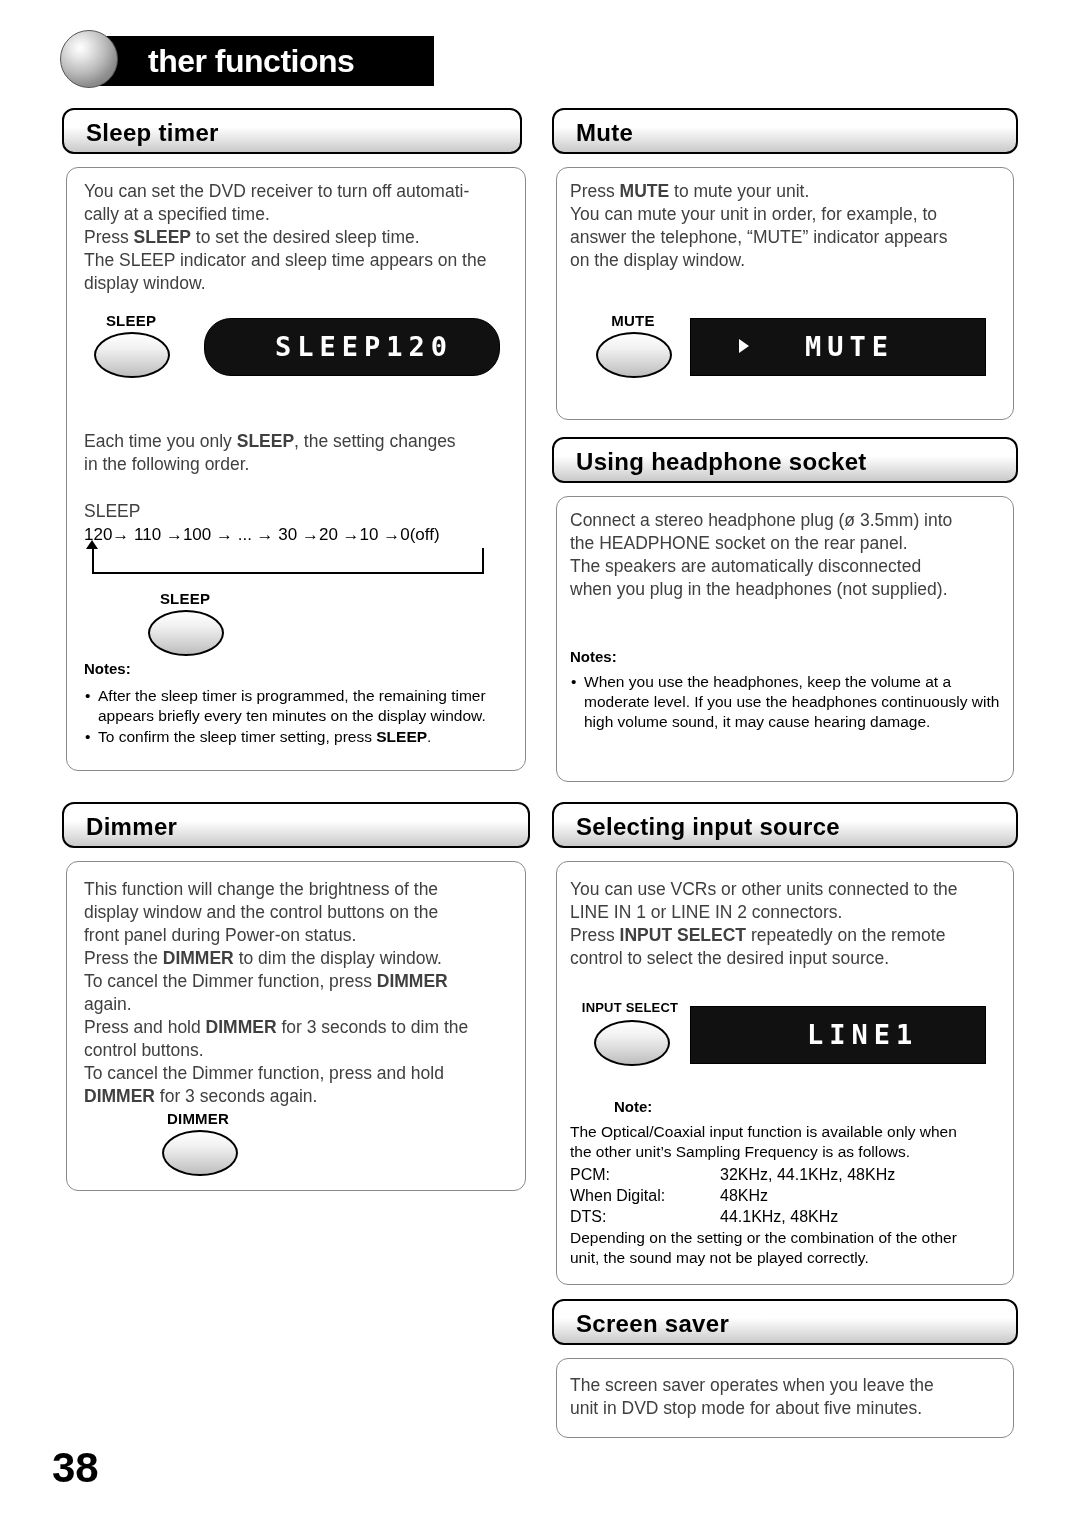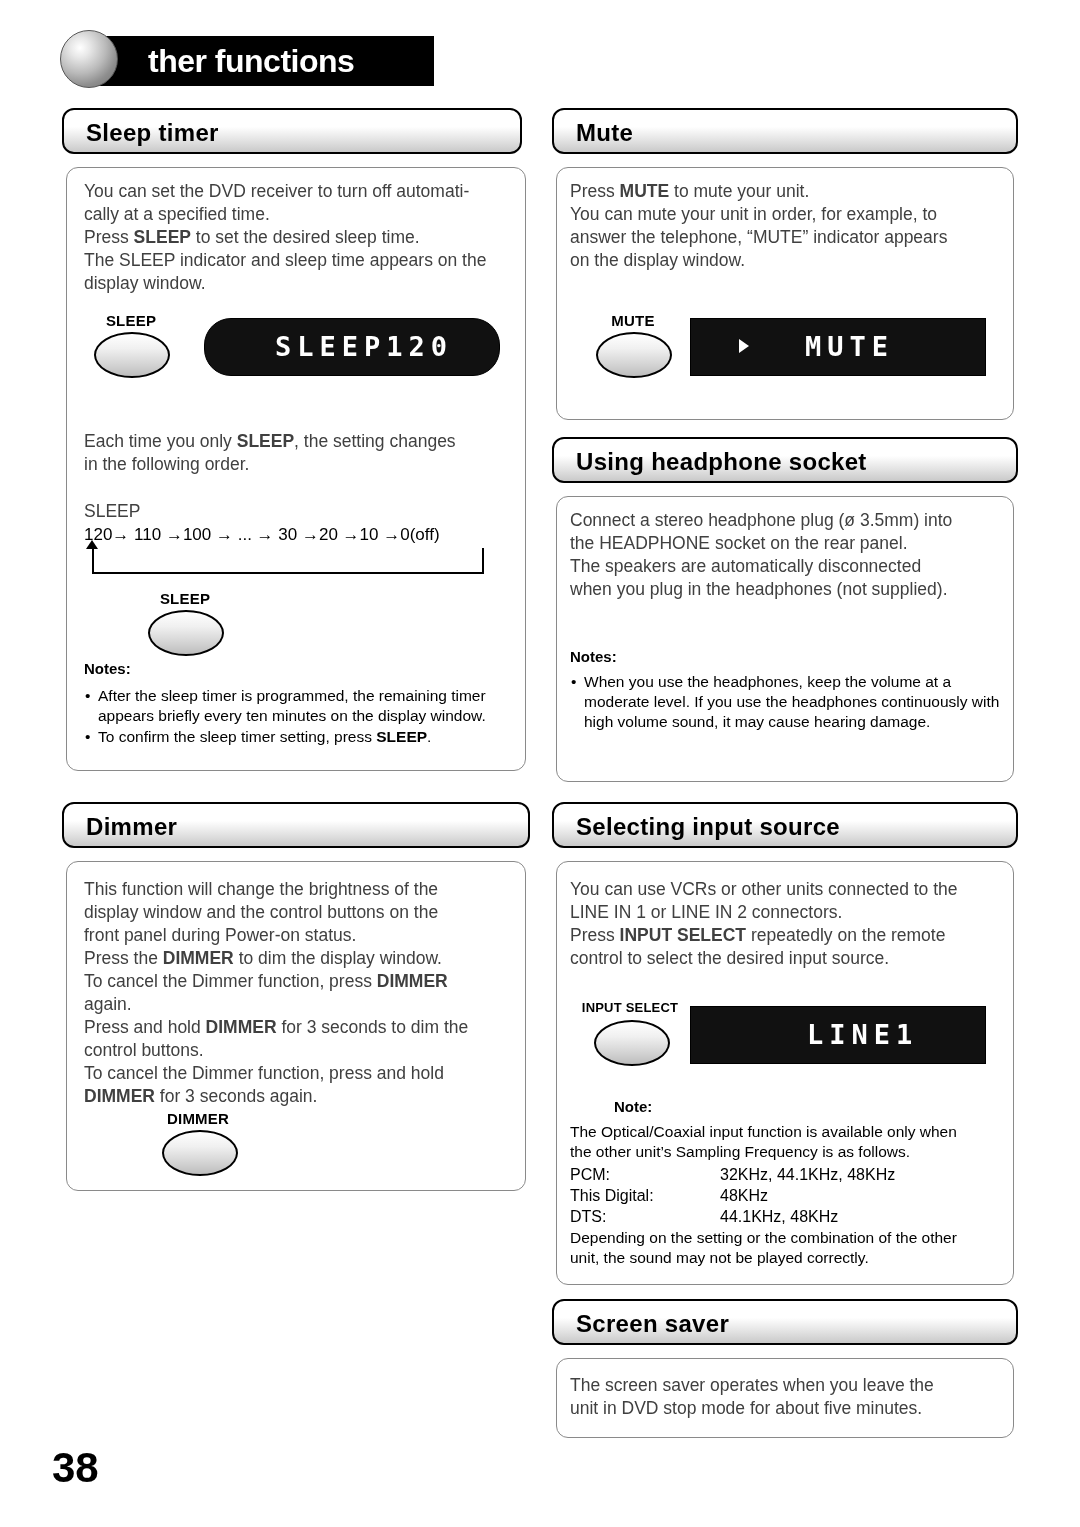--- a/index.html
+++ b/index.html
@@ -362,21 +362,21 @@
     <div class="lcd-text" style="left:116px; top:12px; font-size:27px;">LINE1</div>
   </div>
 
   <div class="notes-label" style="left:570px; top:1098px;margin-left:44px;">Note:</div>
   <div class="notes" style="left:570px; top:1122px; width:440px;">
     <div>The Optical/Coaxial input function is available only when</div>
     <div>the other unit’s Sampling Frequency is as follows.</div>
   </div>
   <div class="rowtbl" style="left:570px; top:1164px; width:440px;">
     <span class="r"><span class="c1">PCM:</span><span>32KHz, 44.1KHz, 48KHz</span></span>
-    <span class="r"><span class="c1">This Digital:</span><span>48KHz</span></span>
+    <span class="r"><span class="c1">When Digital:</span><span>48KHz</span></span>
     <span class="r"><span class="c1">DTS:</span><span>44.1KHz, 48KHz</span></span>
   </div>
   <div class="notes" style="left:570px; top:1228px; width:440px;">
     <div>Depending on the setting or the combination of the other</div>
     <div>unit, the sound may not be played correctly.</div>
   </div>
 
   <div class="sec-head" style="left:552px; top:1299px; width:466px;">
     <span>Screen saver</span>
   </div>

